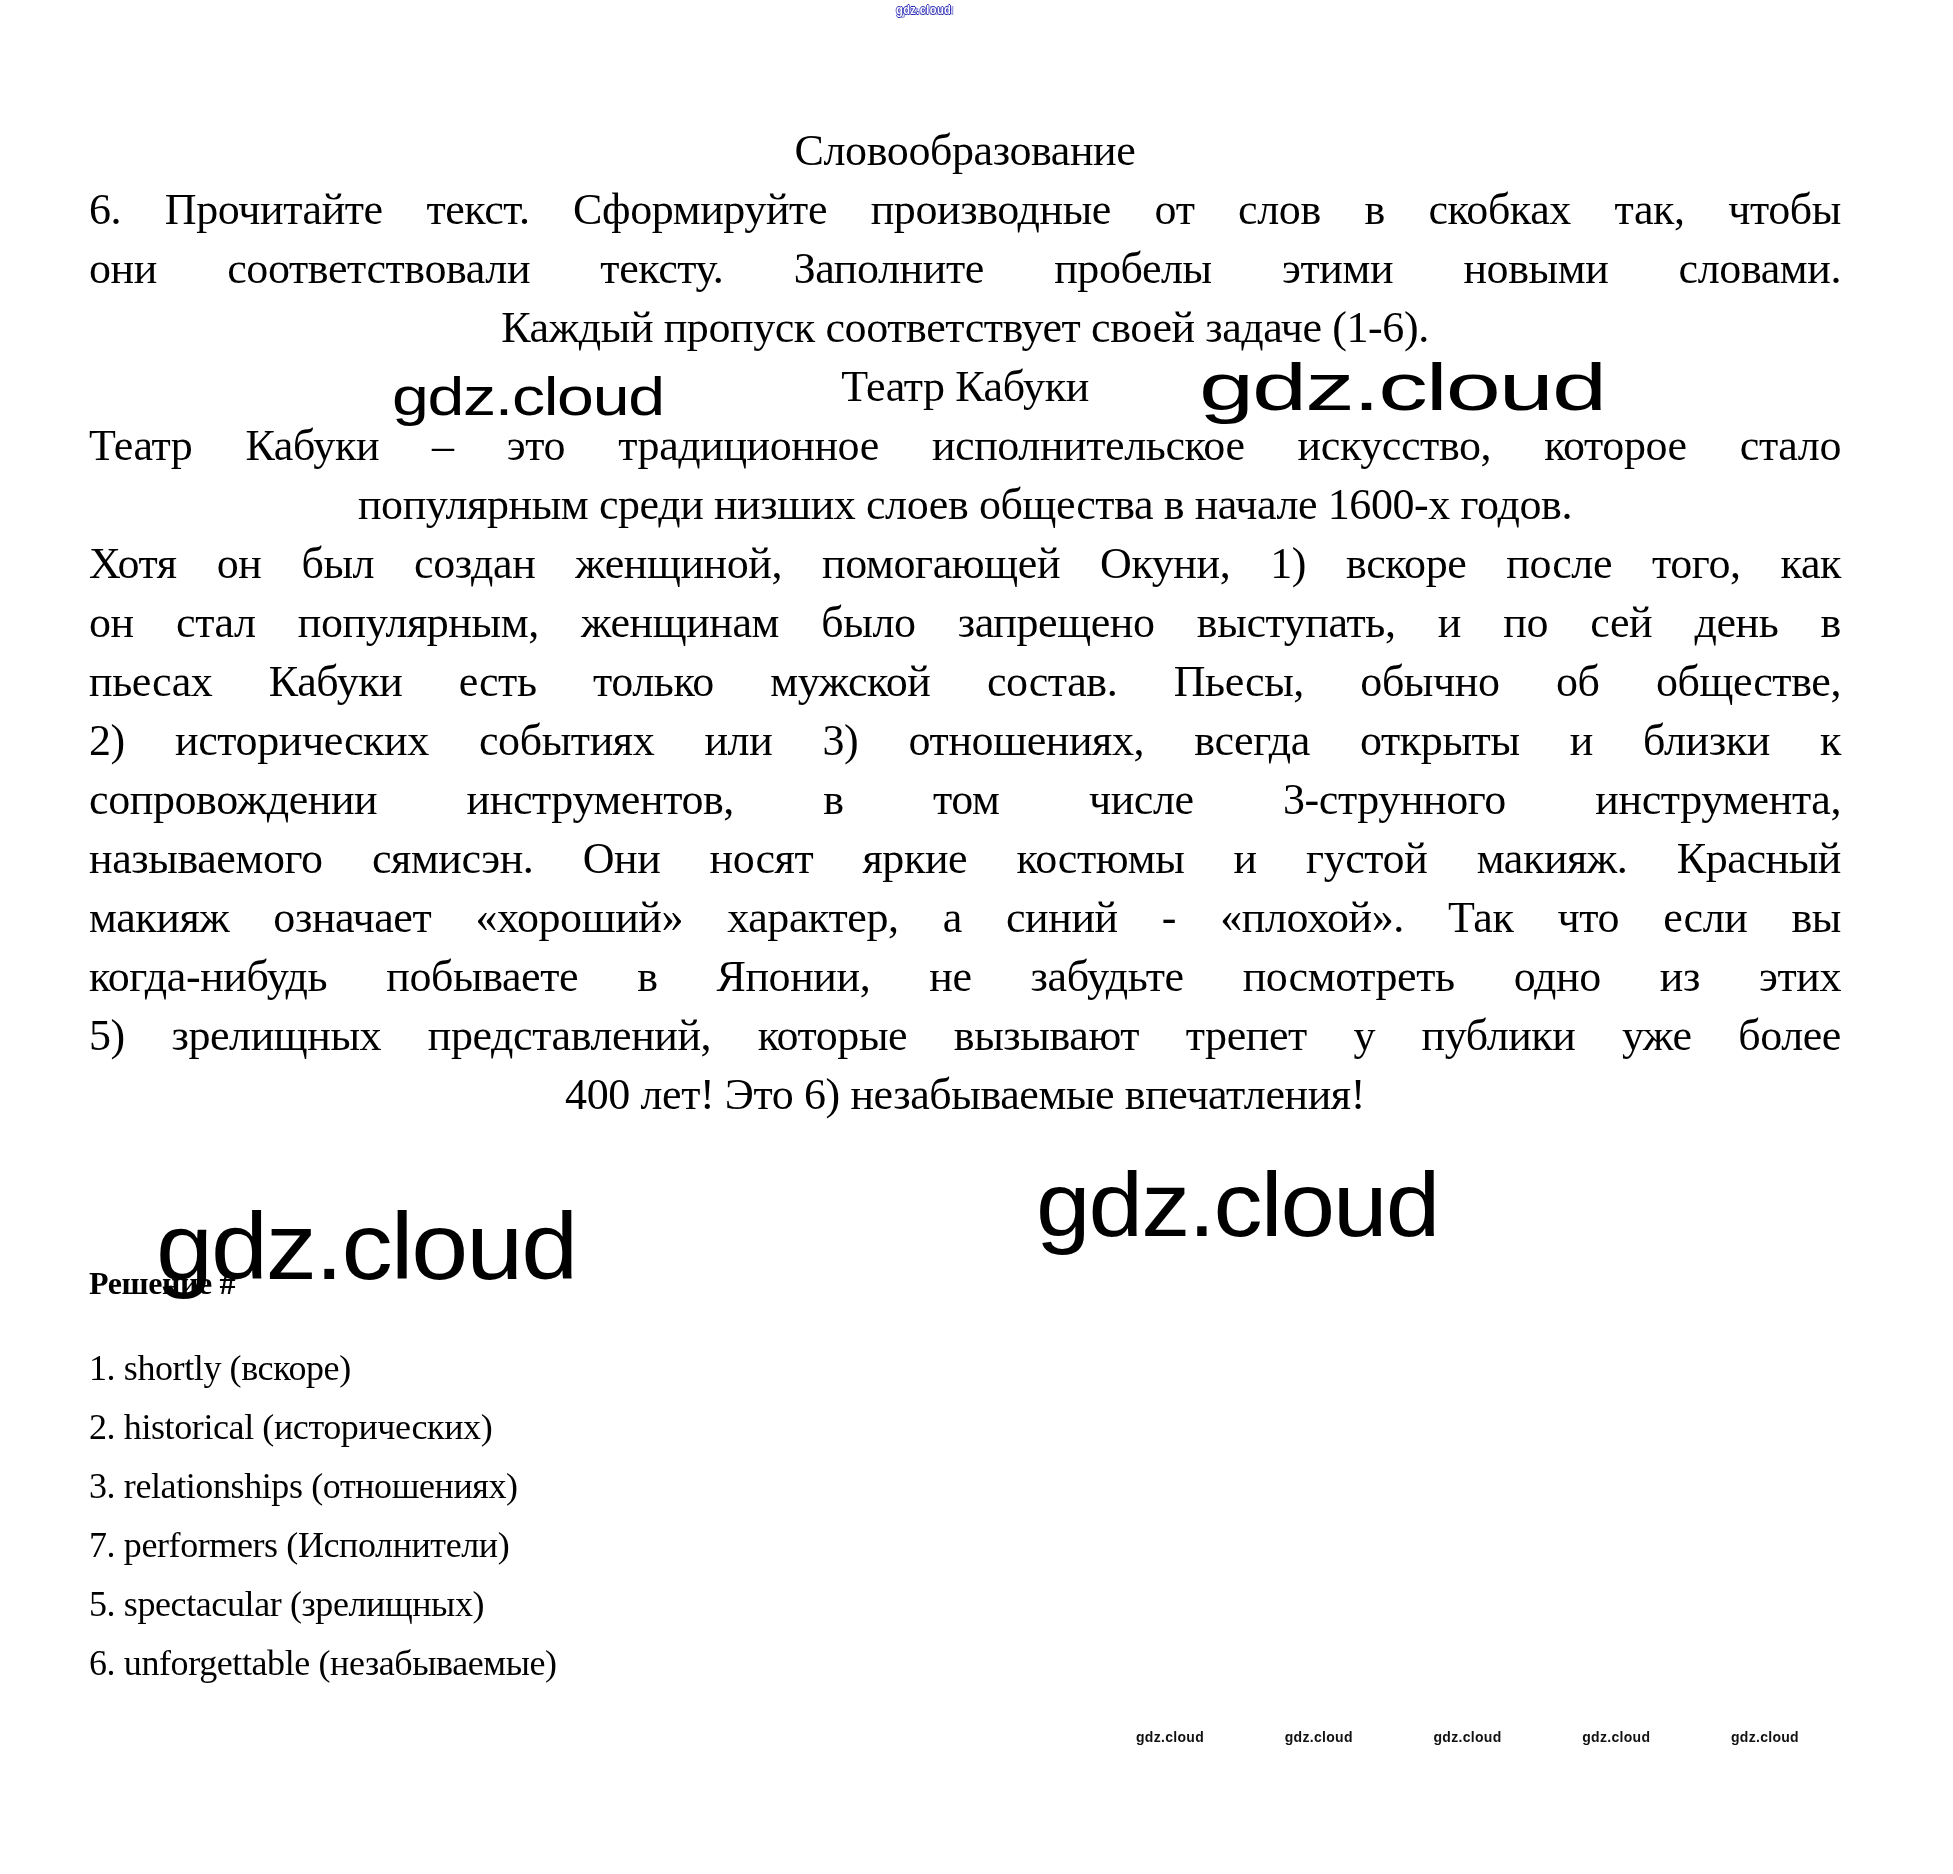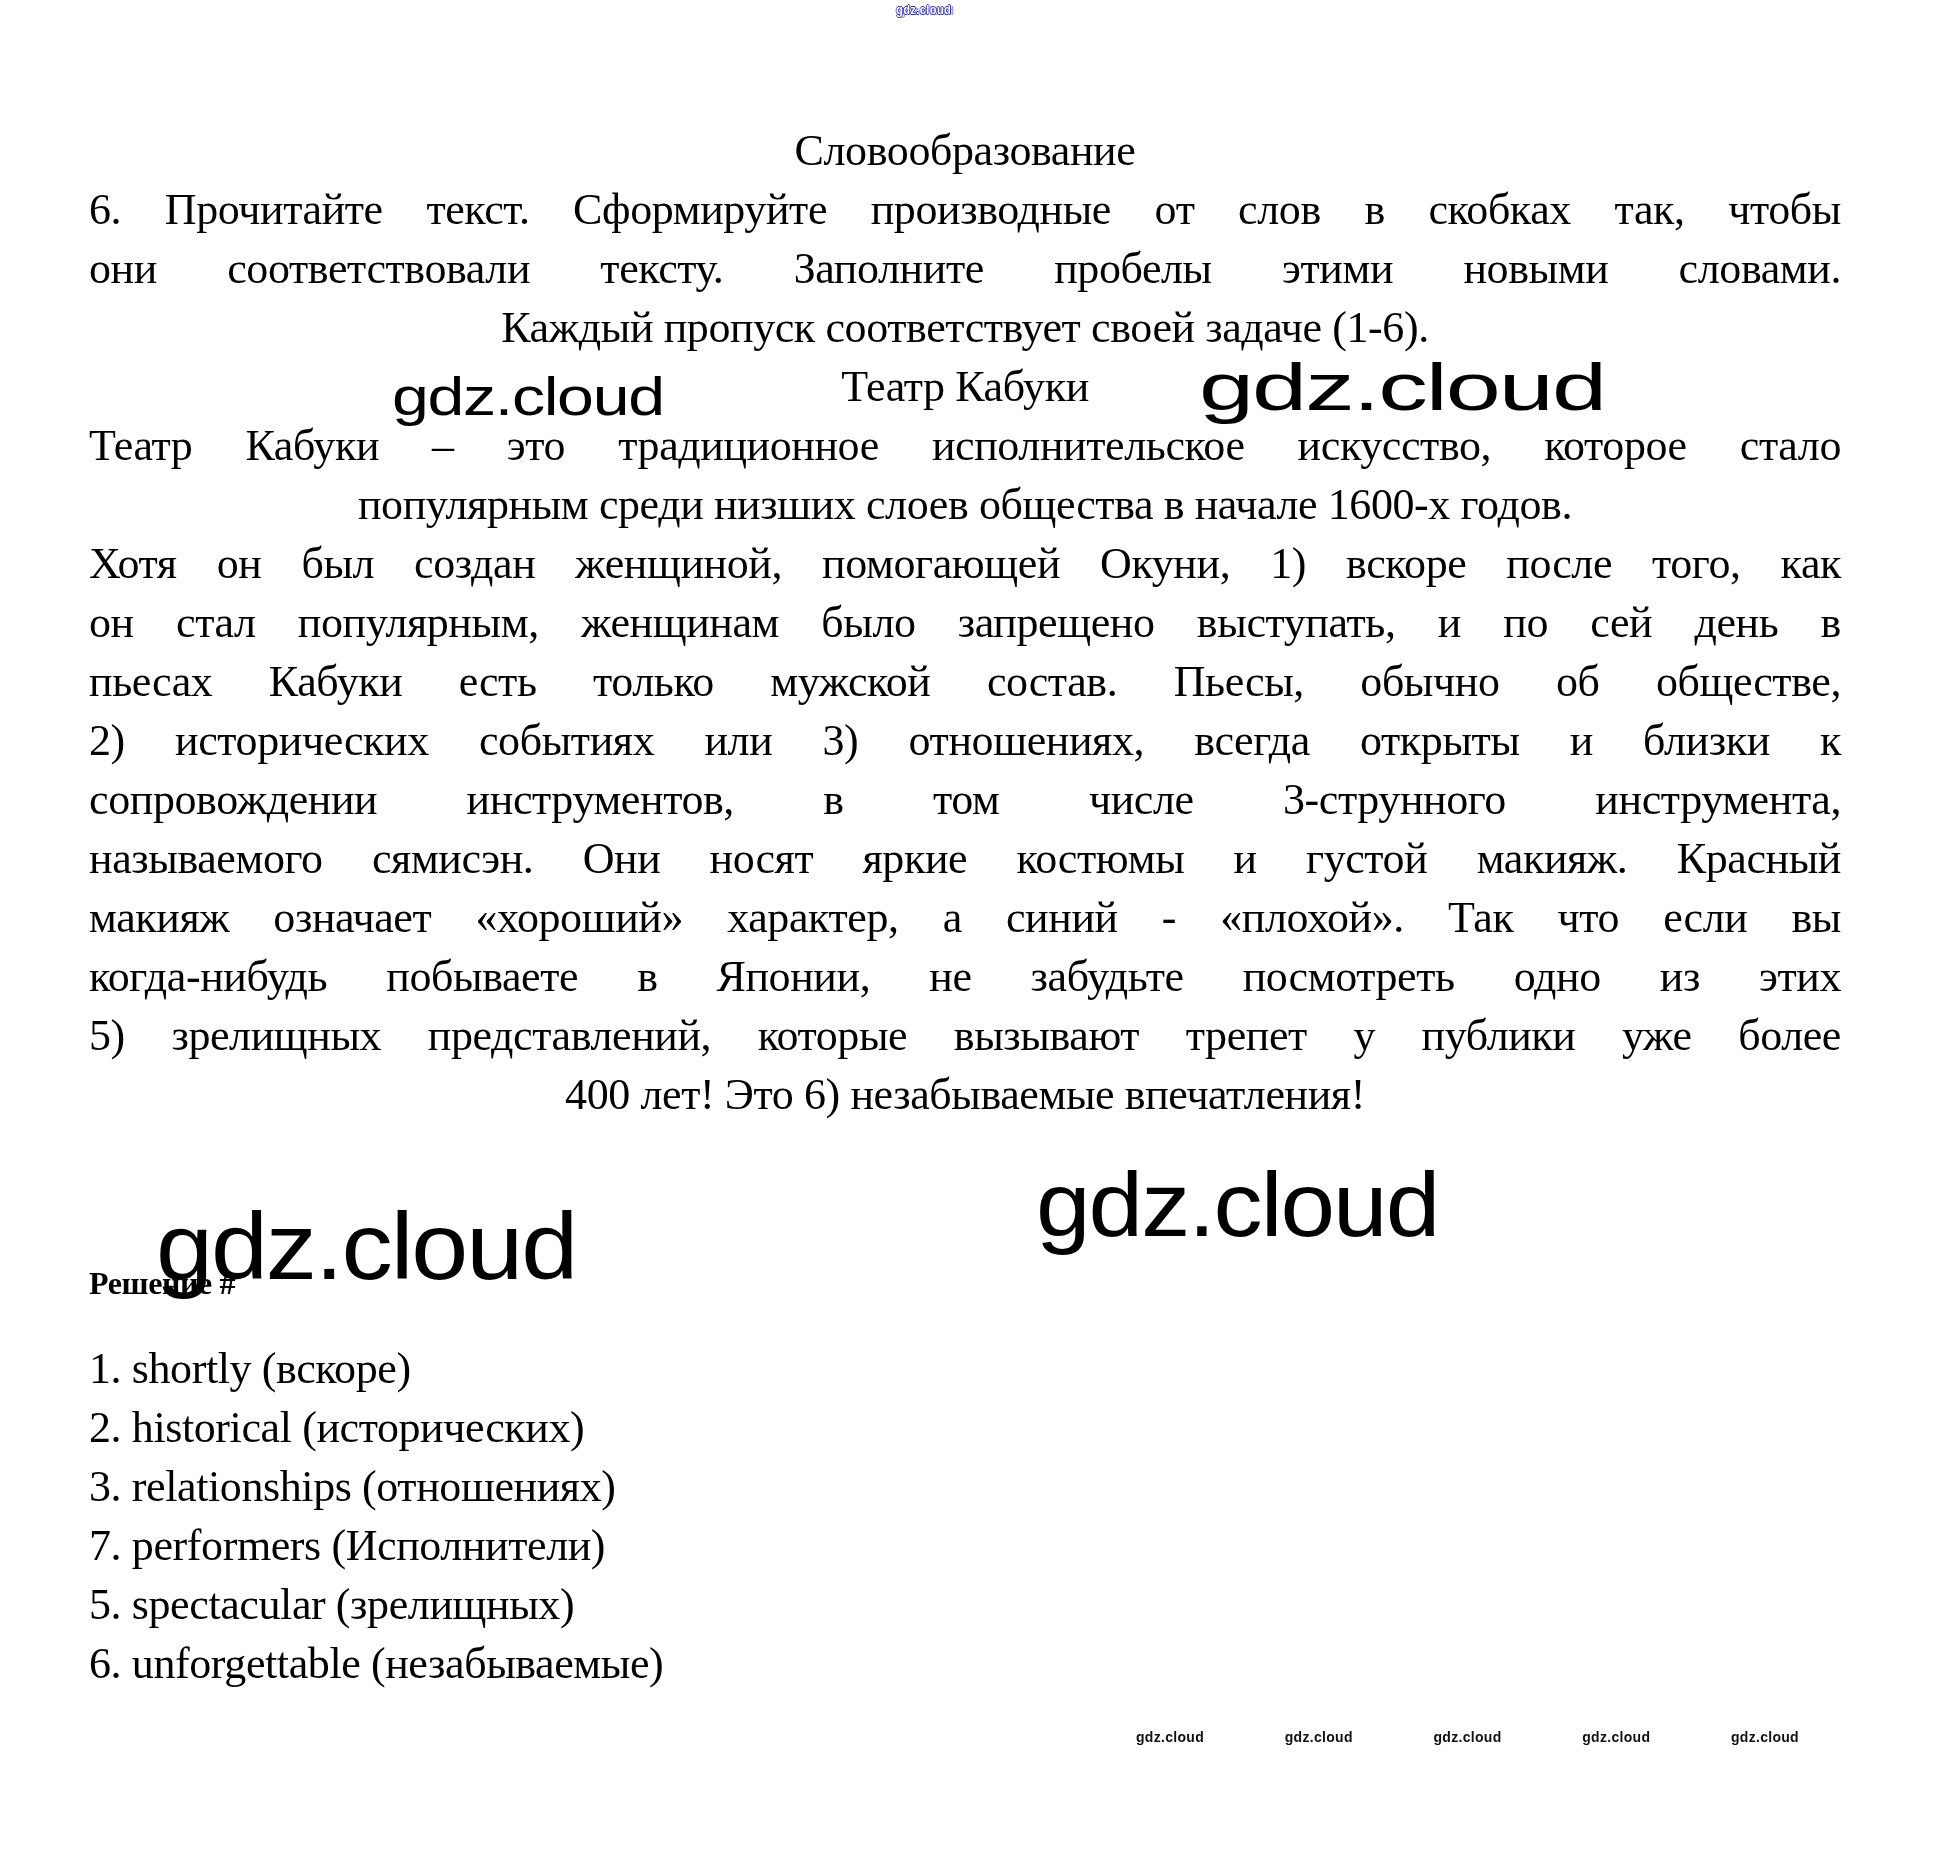--- a/index.html
+++ b/index.html
@@ -38,21 +38,21 @@
     font-size: 32px;
     line-height: 59px;
     font-weight: bold;
     letter-spacing: -0.4px;
     font-family: Liberation Serif, serif;
   }
   .sol-list {
     margin-top: 26px;
   }
   .sol-line {
-    font-size: 44px;
+    font-size: 36px;
     line-height: 59px;
     letter-spacing: -0.4px;
     font-family: Liberation Serif, serif;
   }
   
   .wm {
     position: absolute;
     font-family: "Liberation Sans", sans-serif;
     color: #000000;
     line-height: 0.95;

